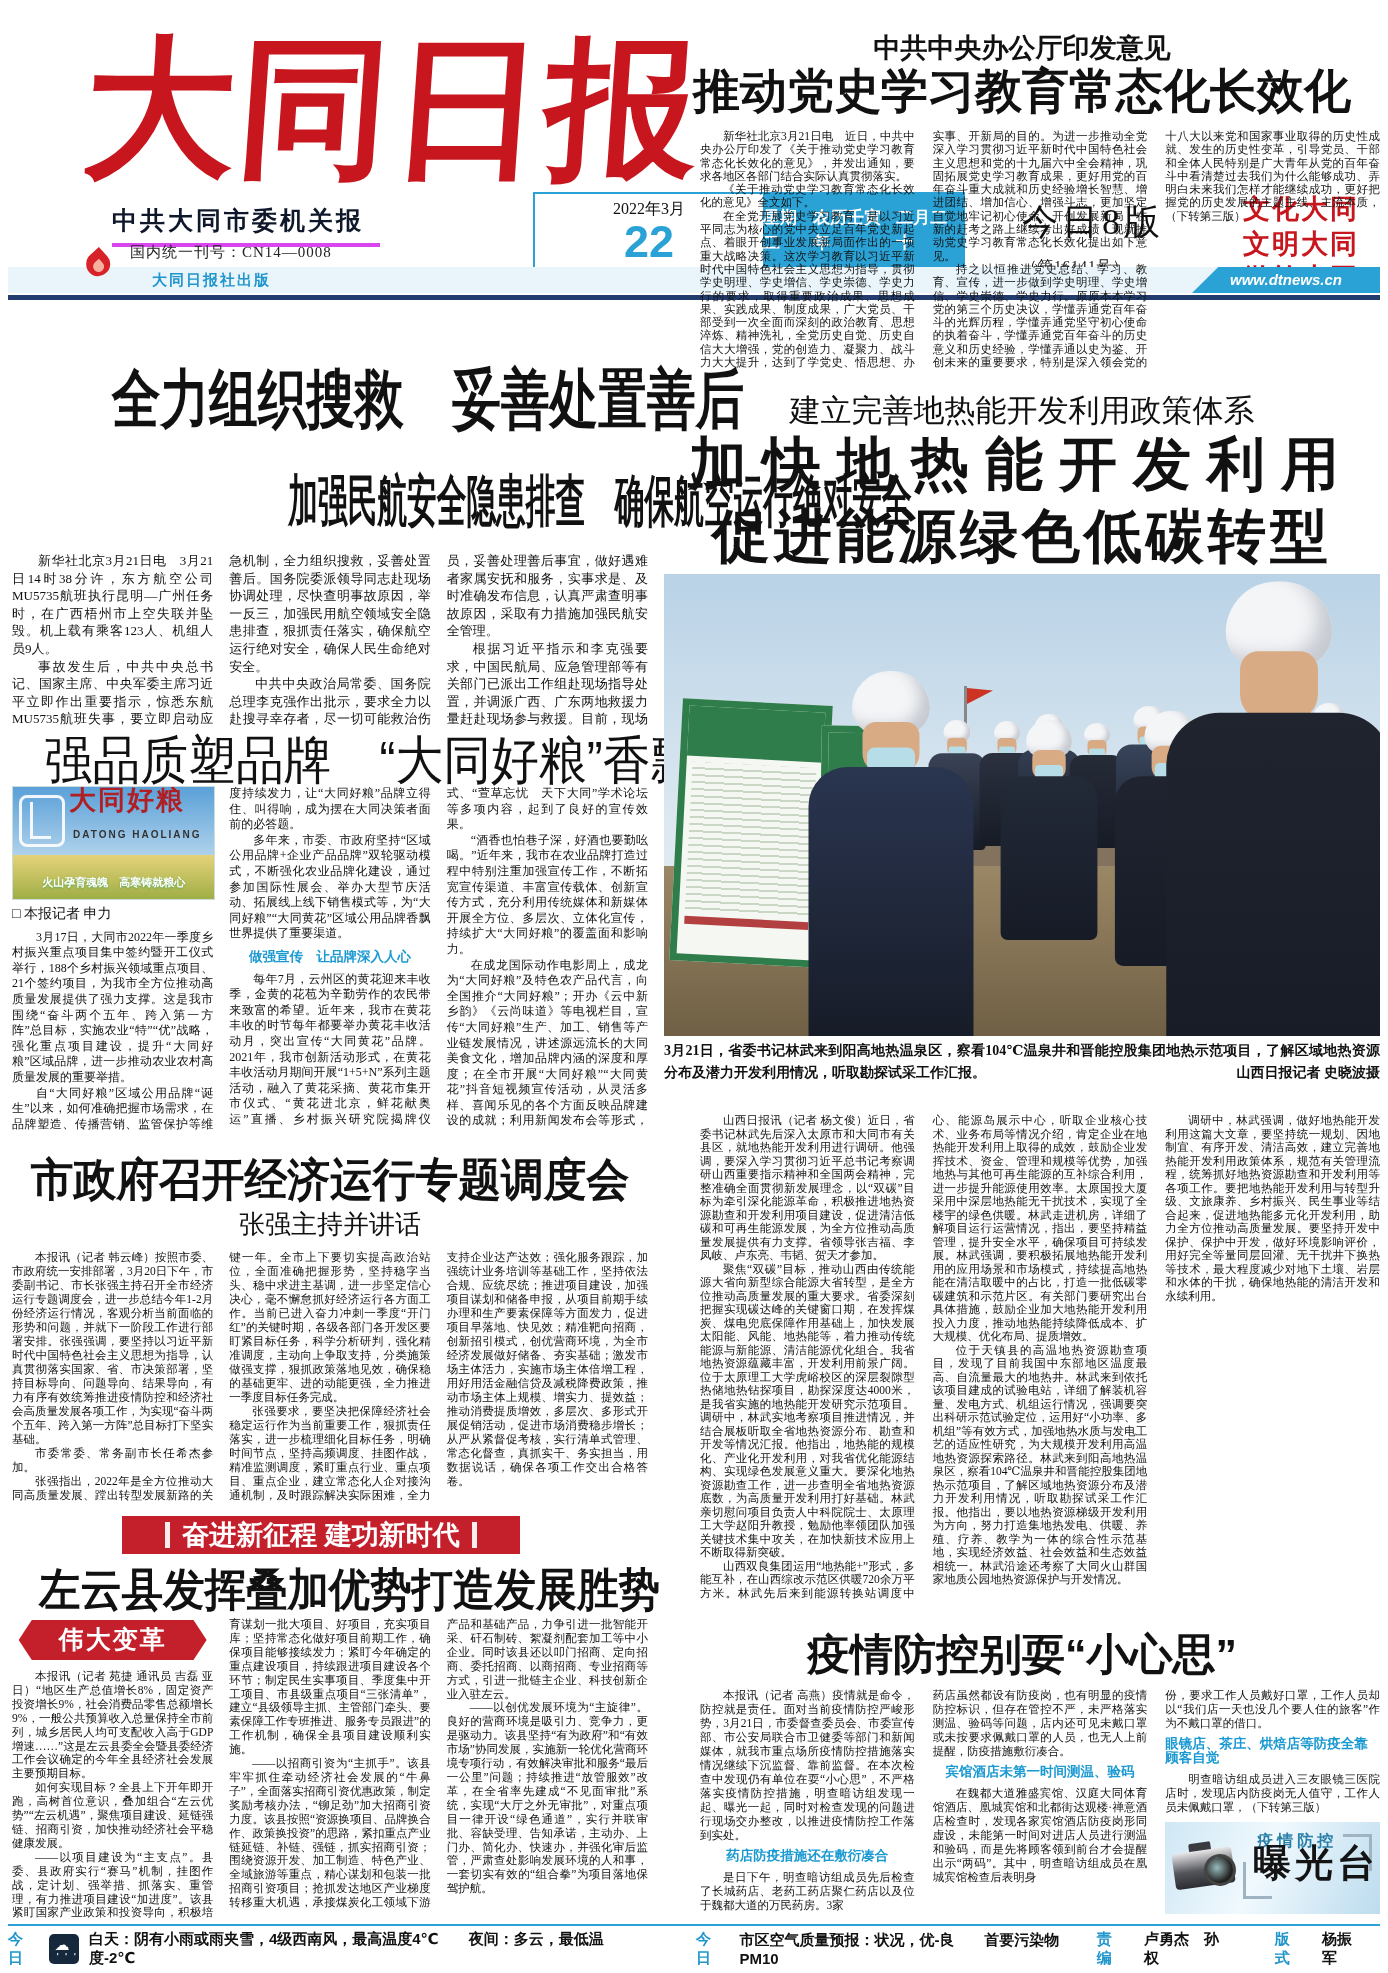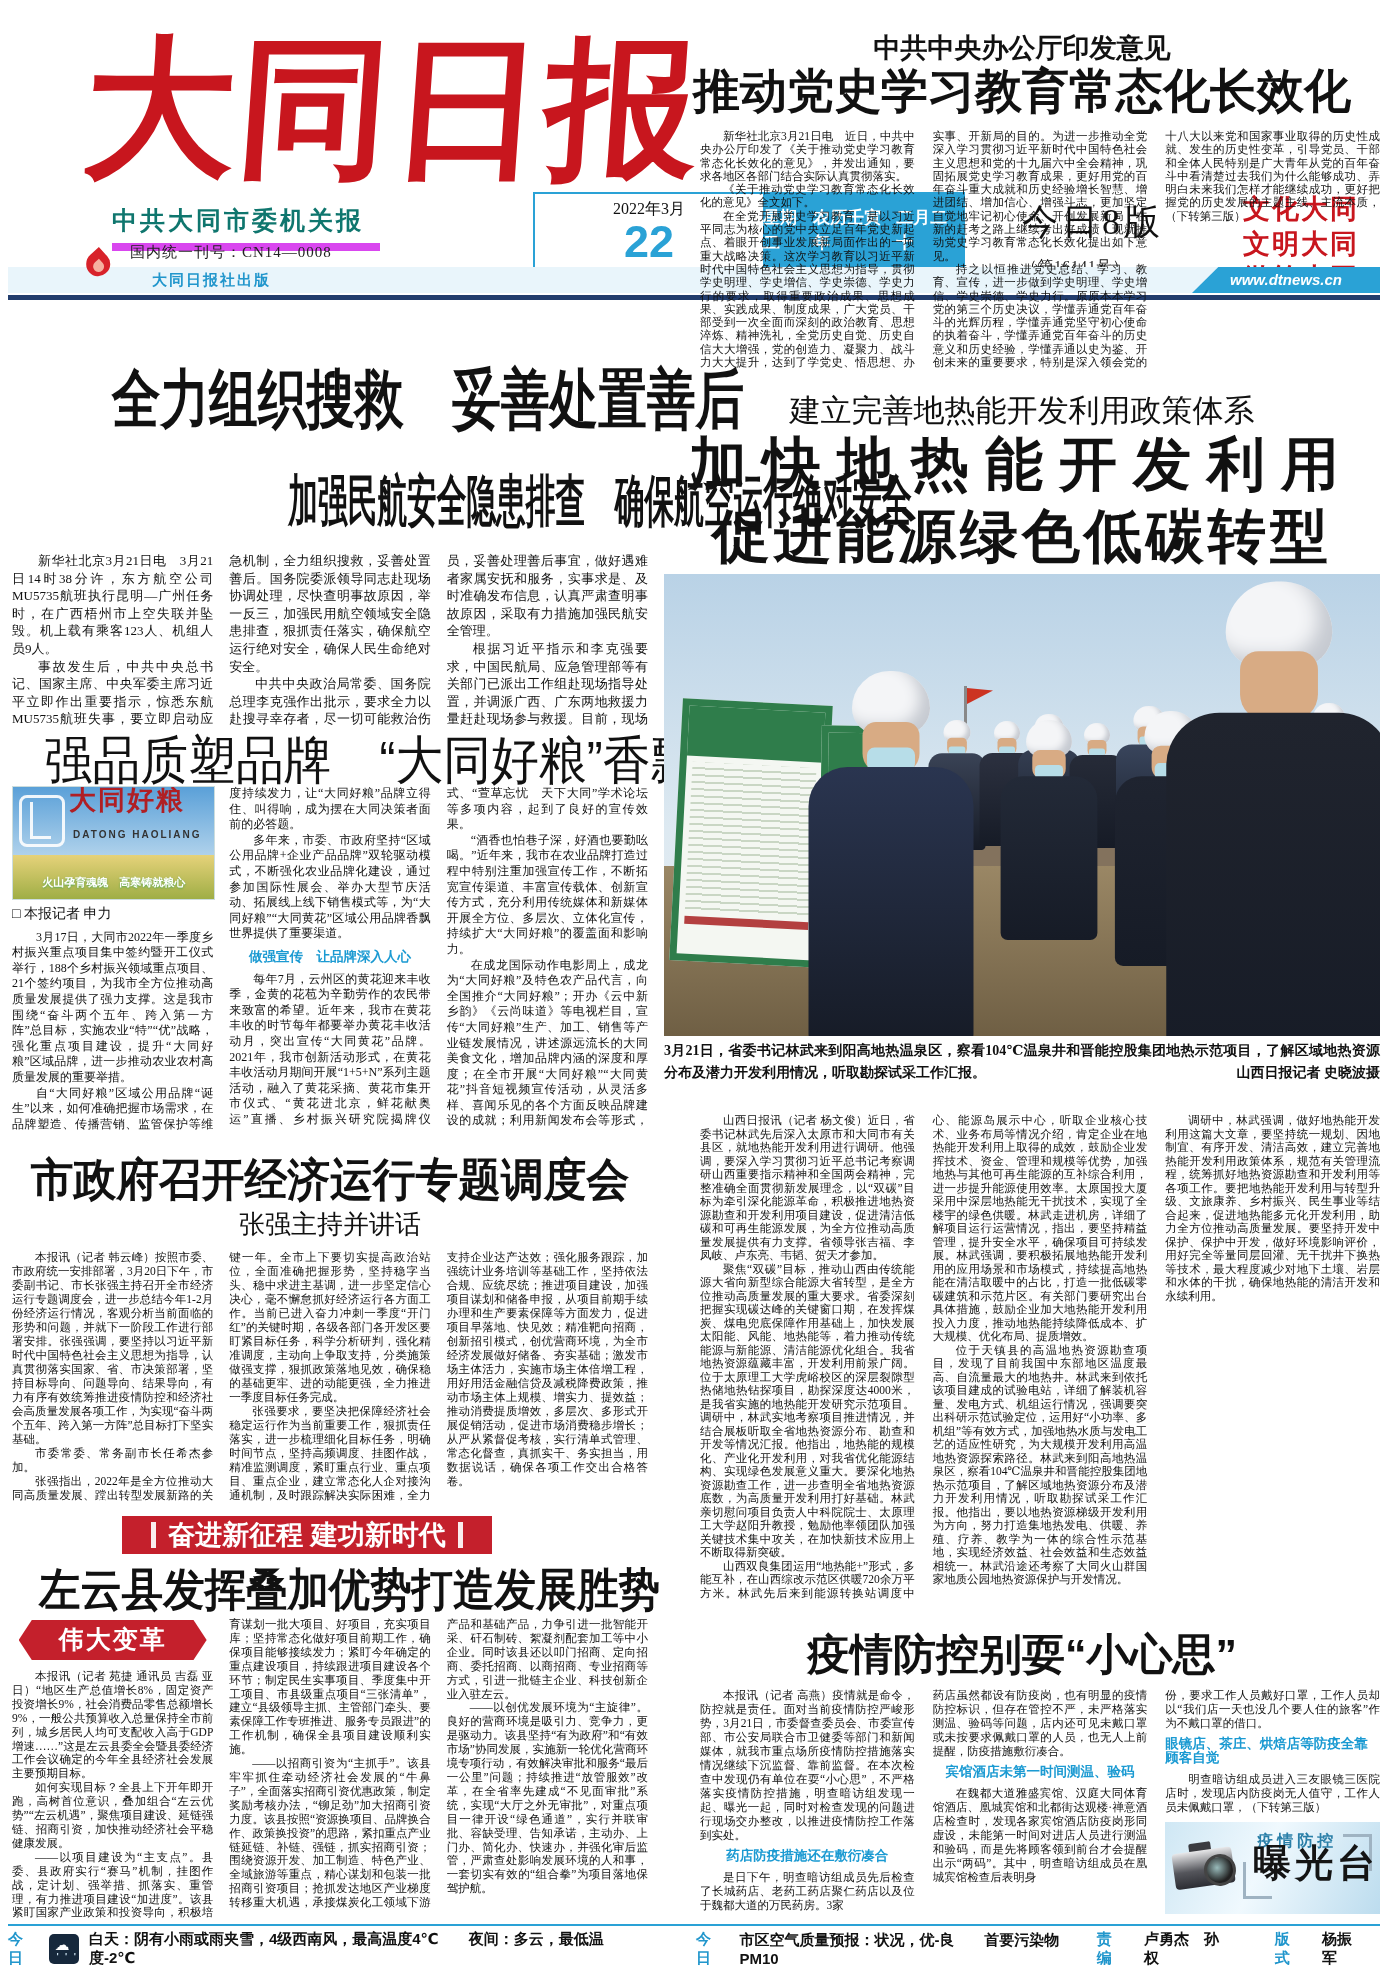--- a/index.html
+++ b/index.html
@@ -5,22 +5,22 @@
   html,body{margin:0;padding:0;background:#777;}
   .page{position:relative;width:1388px;height:1973px;background:#fff;margin:0 auto;overflow:hidden;
         font-family:"Liberation Serif","DejaVu Serif",serif;color:#111;}
   .abs{position:absolute;}
   .ctr{text-align:center;}
   .sans{font-family:"Liberation Sans","DejaVu Sans",sans-serif;}
   .fit{display:inline-block;white-space:nowrap;transform-origin:50% 50%;}
   
   .brand{left:84px;top:10px;width:620px;height:200px;font-size:152px;line-height:195px;font-weight:bold;
          color:#c8161e;letter-spacing:2px;transform:skewX(-4deg);font-family:"DejaVu Serif",serif;}
-  .organ{left:112px;top:204px;width:268px;color:#0f766e;font-weight:bold;font-size:25px;letter-spacing:3px;
-         border-bottom:8px solid #d946ef;padding-bottom:6px;}
+  .organ{left:112px;top:204px;width:268px;color:#0f172a;font-weight:bold;font-size:25px;letter-spacing:3px;
+         border-bottom:4px solid #d946ef;padding-bottom:6px;}
   .issn{left:130px;top:243px;font-size:15px;letter-spacing:1px;color:#222;}
   .datebox{left:533px;top:192px;width:432px;height:78px;border:2px solid #2aa2d6;display:flex;box-sizing:border-box;}
   .d-left{width:228px;display:flex;flex-direction:column;align-items:center;justify-content:center;background:#fff;}
   .d-day{font-size:45px;font-weight:bold;color:#2aa2d6;line-height:44px;}
   .d-right{flex:1;background:#2aa2d6;color:#fff;display:flex;flex-direction:row;align-items:center;justify-content:center;
            font-size:17px;line-height:1.45;font-weight:bold;font-family:Liberation Serif, serif;}
   .pages{left:1022px;top:198px;width:210px;}
   .pages .p1{font-size:36px;font-weight:normal;letter-spacing:4px;}
   .pages .p2{font-size:15px;margin-top:10px;letter-spacing:1px;}
   .slogans{left:1243px;top:192px;width:140px;color:#c8161e;font-weight:bold;font-size:27px;line-height:1.28;letter-spacing:2px;}
@@ -32,21 +32,21 @@
   .ribbon{right:8px;top:267px;width:188px;height:26px;background:#2aa2d6;color:#fff;font-style:italic;font-weight:bold;
           font-size:15px;line-height:26px;text-align:center;clip-path:polygon(14% 0,100% 0,100% 100%,0 100%);}
   .navyrule{left:8px;top:295px;width:1372px;height:5px;background:#223d6d;}
   
   .dh-kicker{left:12px;top:306px;width:636px;font-size:37px;font-weight:bold;letter-spacing:1px;}
   .dh-h1{left:12px;top:356px;width:636px;font-size:64px;font-weight:900;}
   .dh-h2{left:12px;top:464px;width:636px;font-size:56px;font-weight:900;}
   .hl-head{left:12px;top:726px;width:636px;font-size:52px;font-weight:400;}
   .dd-head{left:12px;top:1150px;width:636px;font-size:45px;font-weight:900;}
   .dd-sub{left:12px;top:1207px;width:636px;font-size:26px;}
-  .zy-banner{left:122px;top:1516px;width:370px;height:38px;background:#c4202c;color:#fff;display:flex;align-items:center;
+  .zy-banner{left:122px;top:1516px;width:398px;height:38px;background:#c4202c;color:#fff;display:flex;align-items:center;
              justify-content:center;font-size:27px;font-weight:bold;gap:12px;}
   .zy-banner .bar{width:5px;height:26px;background:#fff;opacity:.92;}
   .zy-head{left:12px;top:1560px;width:636px;font-size:45px;font-weight:900;}
   .ds-kicker{left:664px;top:30px;width:716px;font-size:27px;font-weight:bold;}
   .ds-head{left:664px;top:60px;width:716px;font-size:47px;font-weight:900;}
   .lw-kicker{left:664px;top:390px;width:716px;font-size:31px;}
   .lw-h1{left:664px;top:426px;width:716px;font-size:58px;font-weight:900;letter-spacing:16px;}
   .lw-h2{left:664px;top:498px;width:716px;font-size:58px;font-weight:900;letter-spacing:4px;}
   .yq-head{left:664px;top:1626px;width:716px;font-size:43px;font-weight:900;}
   

